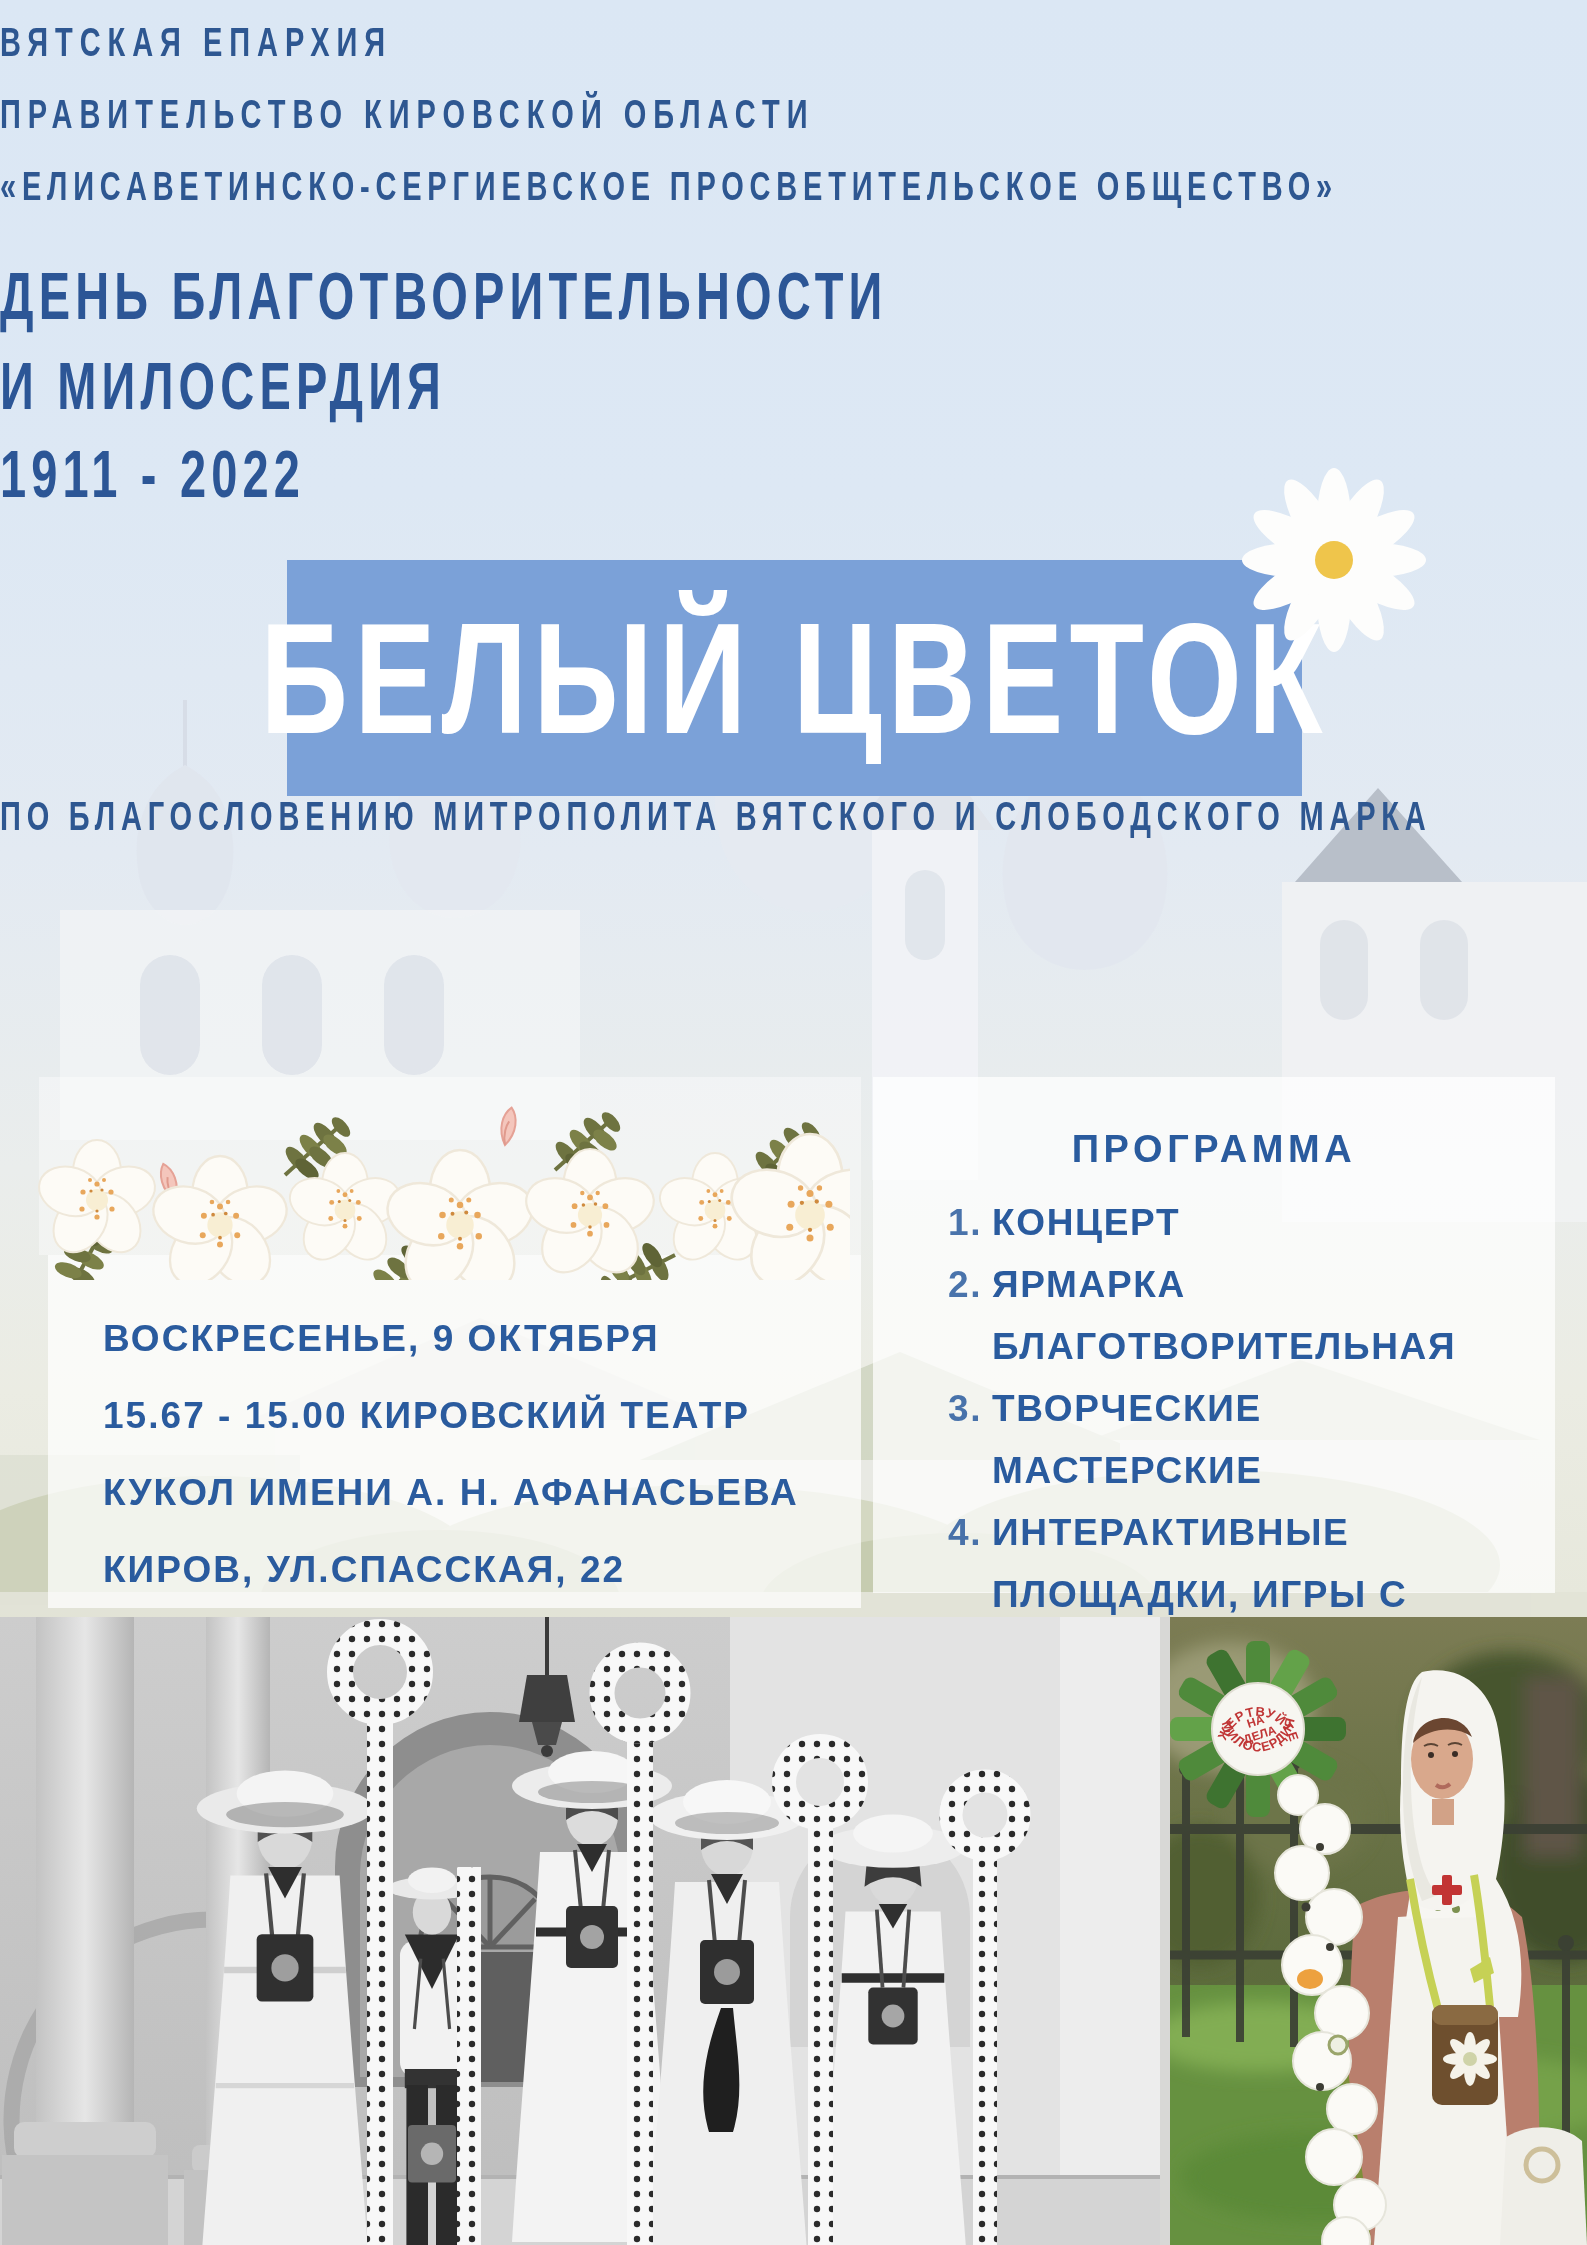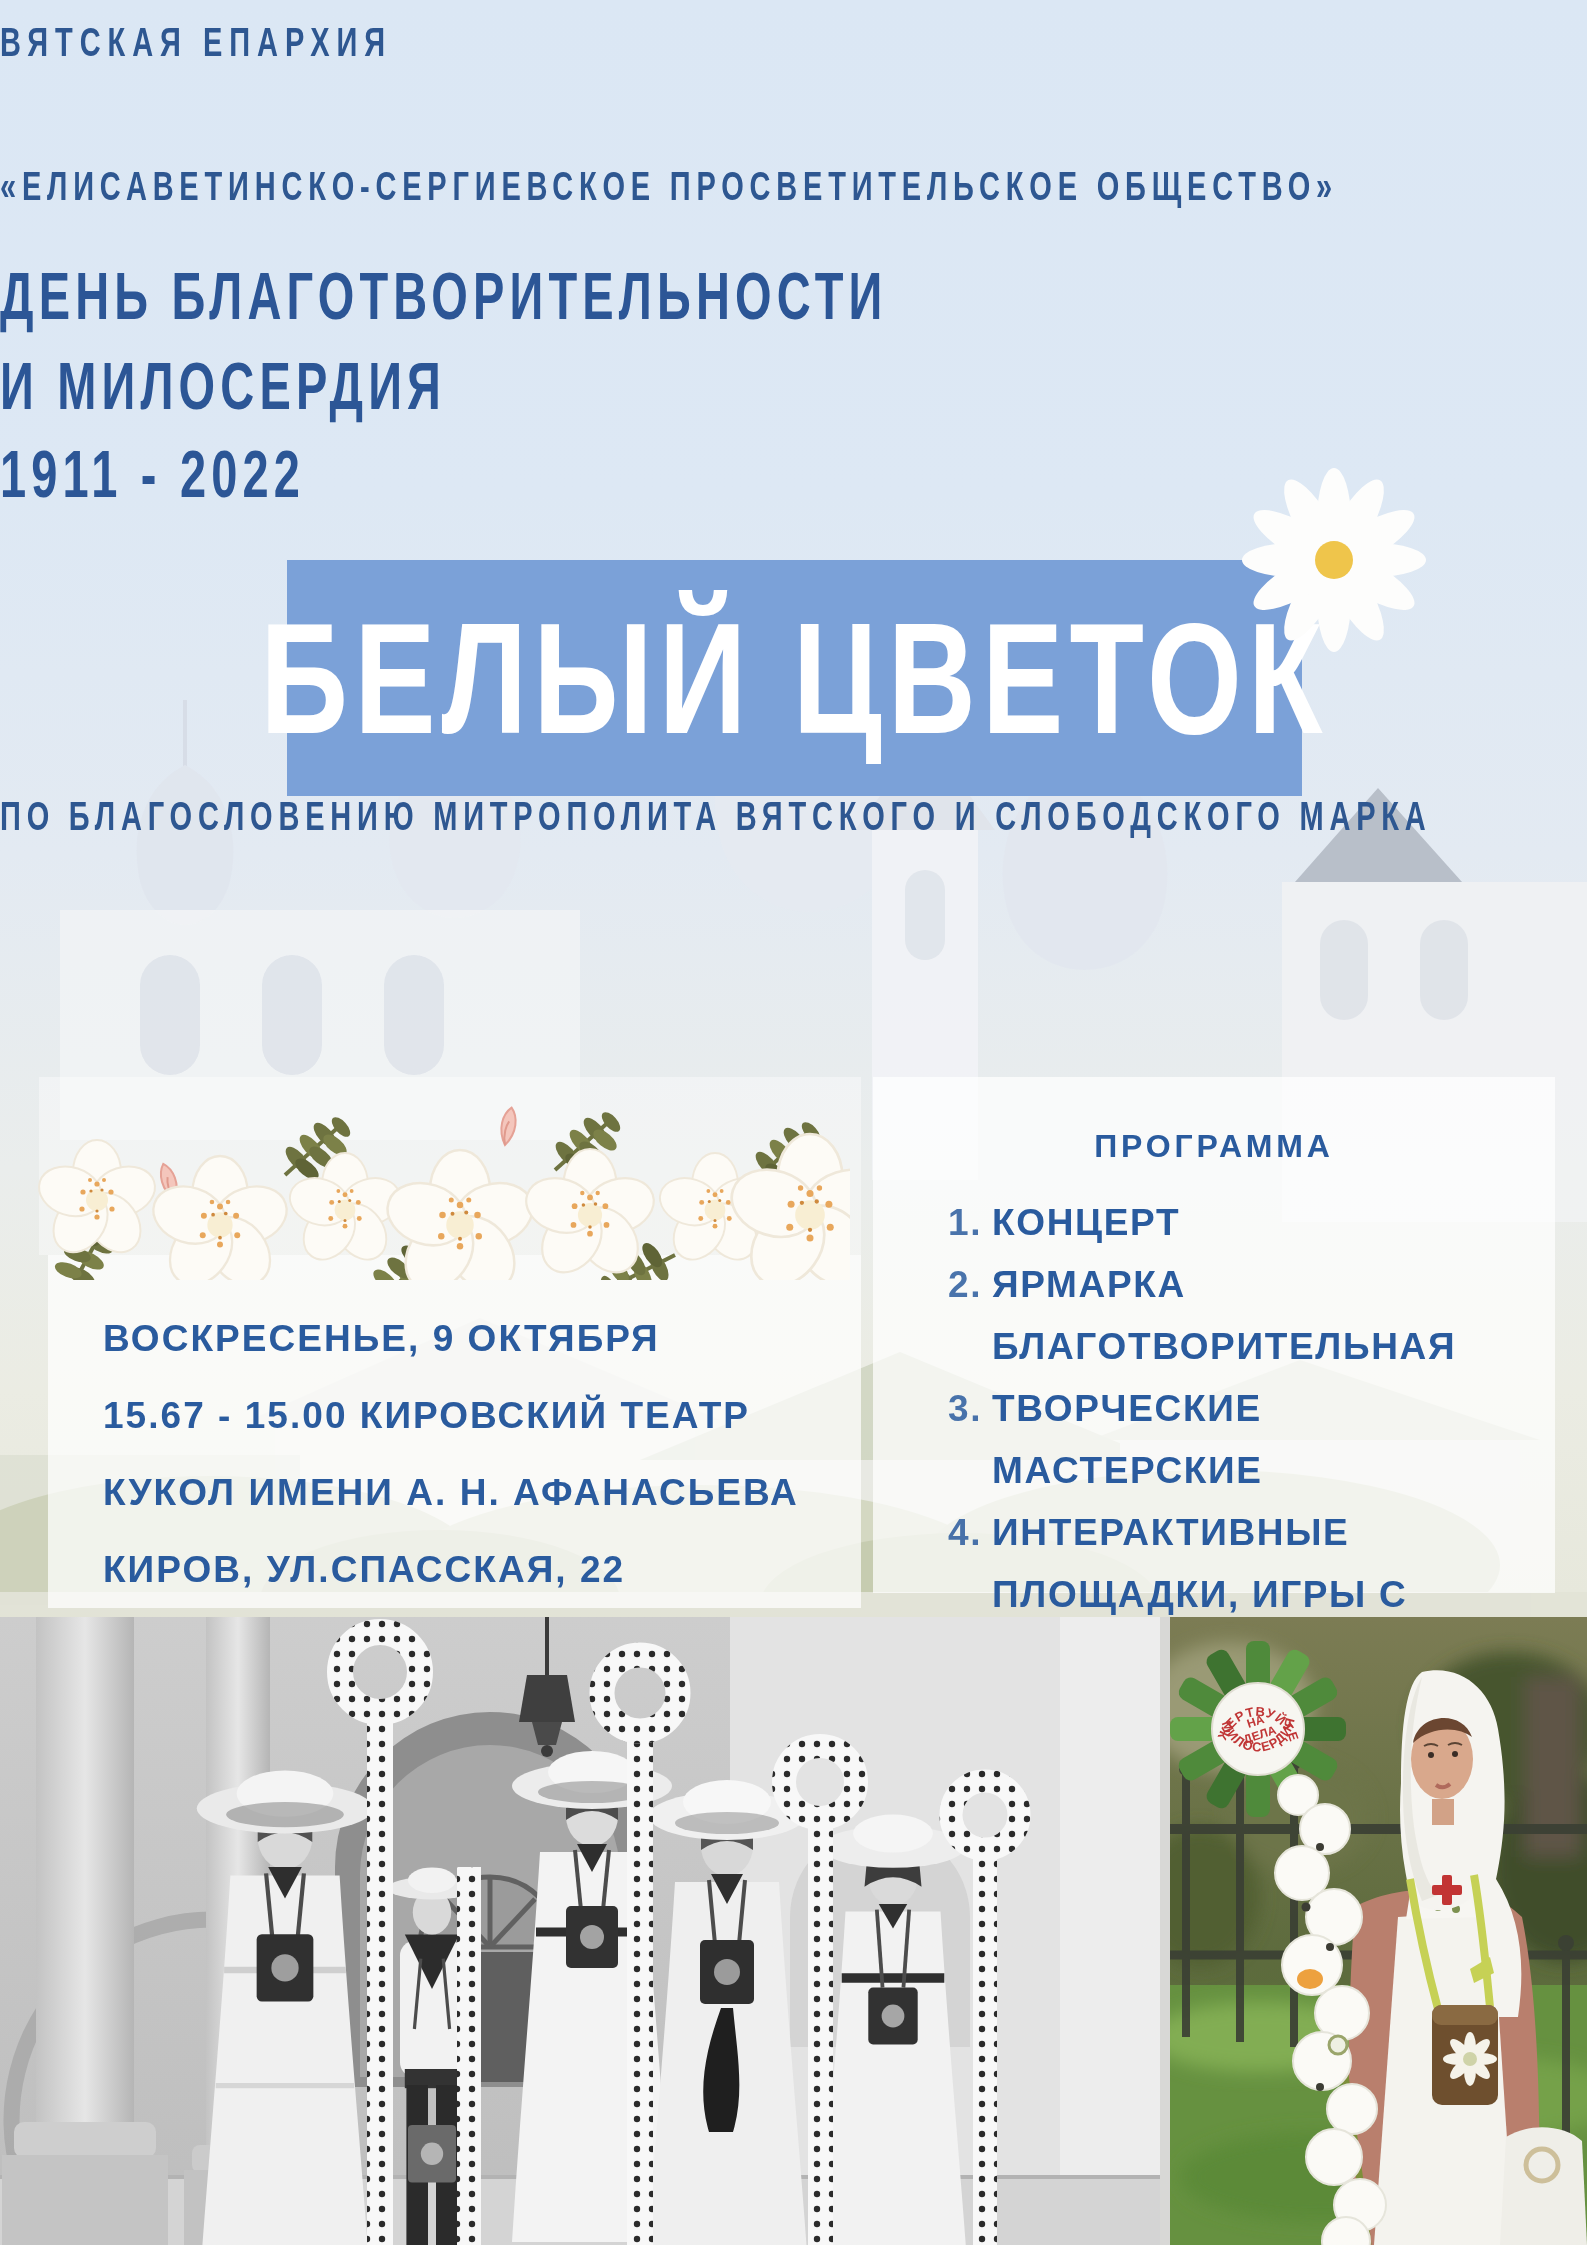--- a/index.html
+++ b/index.html
@@ -18,21 +18,21 @@
     display:flex;align-items:center;justify-content:center;
   }
   .banner-text{color:#ffffff;font-size:122px;letter-spacing:.05em;font-weight:bold;
     transform:scaleY(1.30);transform-origin:50% 50%;white-space:nowrap;}
   .blessing{font-size:29px;letter-spacing:.20em;font-weight:bold;color:#2e5791;}
   .panel{background:rgba(255,255,255,.40);}
   .card{background:rgba(255,255,255,.72);}
   .event-text{left:103px;top:1300px;color:#2a5b9e;font-size:37px;line-height:77px;
     letter-spacing:.055em;font-weight:bold;white-space:nowrap;}
   .program-title{left:873px;top:1128px;width:682px;text-align:center;color:#2a5b9e;
-    font-size:32px;letter-spacing:.12em;font-weight:bold;}
+    font-size:38px;letter-spacing:.12em;font-weight:bold;}
   .program-list{left:948px;top:1192px;width:590px;color:#2a5b9e;font-size:37px;
     line-height:62px;letter-spacing:.045em;font-weight:bold;}
   .program-item{display:flex;align-items:flex-start;}
   .program-num{width:44px;flex:0 0 44px;opacity:.85;}
   .photo-strip{left:0;top:1617px;width:1587px;height:628px;display:flex;background:#d8d8d8;}
   .gapbar{width:10px;height:628px;background:#d8d8d6;}
   svg{display:block;}
 </style>
 </head>
 <body>
@@ -82,20 +82,23 @@
       <ellipse cx="700" cy="1585" rx="310" ry="100" fill="#d2d6bf"></ellipse>
       <ellipse cx="1210" cy="1565" rx="290" ry="95" fill="#ced3ba"></ellipse>
       <ellipse cx="440" cy="1600" rx="180" ry="70" fill="#bfc5a7"></ellipse>
       <ellipse cx="960" cy="1605" rx="200" ry="72" fill="#c3c9ab"></ellipse>
       <rect x="0" y="1592" width="1587" height="28" fill="#e2e3d6"></rect>
     </g>
   </svg>
 
   <div class="abs center-line org" style="top:26px;">
     <span class="tall">ВЯТСКАЯ ЕПАРХИЯ</span>
+  </div>
+  <div class="abs center-line org" style="top:98px;">
+    <span class="tall">ПРАВИТЕЛЬСТВО КИРОВСКОЙ ОБЛАСТИ</span>
   </div>
   <div class="abs center-line org" style="top:170px;letter-spacing:.20em;">
     <span class="tall">«ЕЛИСАВЕТИНСКО-СЕРГИЕВСКОЕ ПРОСВЕТИТЕЛЬСКОЕ ОБЩЕСТВО»</span>
   </div>
 
   <div class="abs center-line title" style="top:268px;">
     <span class="tall">ДЕНЬ БЛАГОТВОРИТЕЛЬНОСТИ</span>
   </div>
   <div class="abs center-line title" style="top:358px;">
     <span class="tall">И МИЛОСЕРДИЯ</span>

